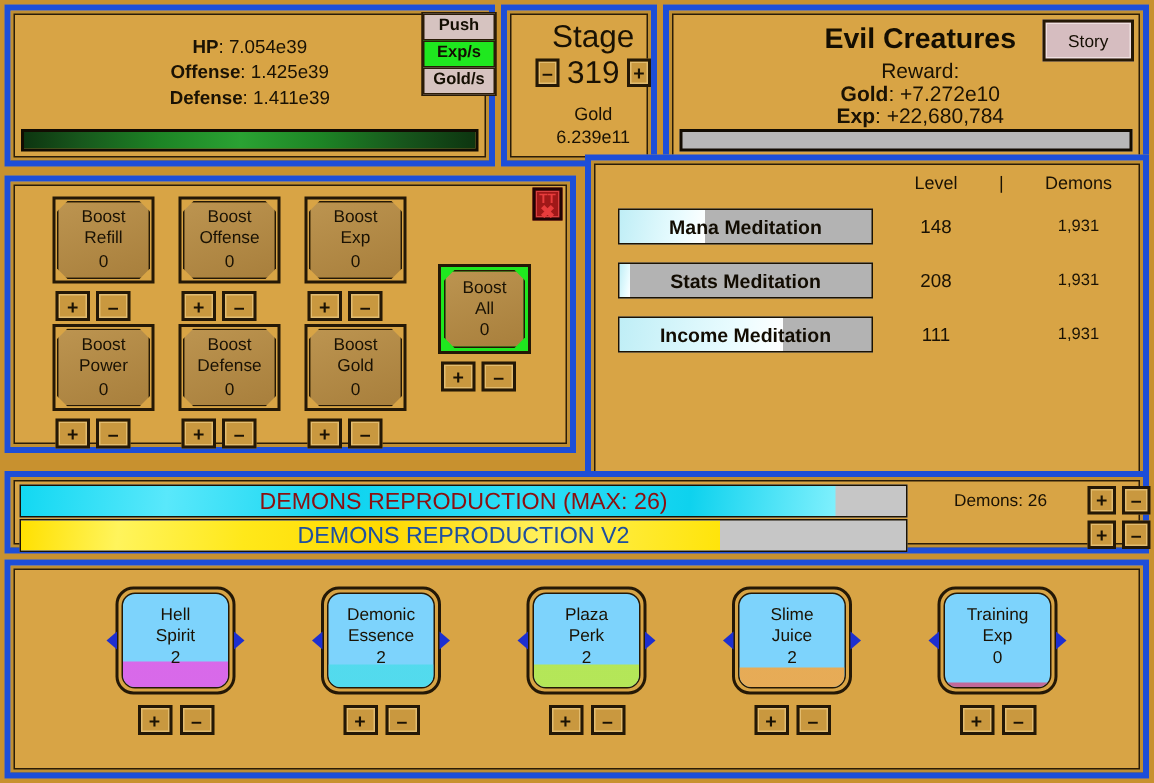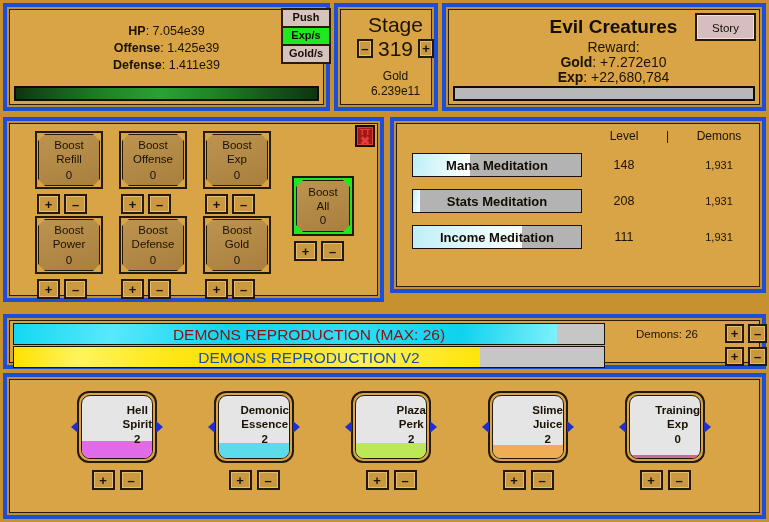--- a/index.html
+++ b/index.html
@@ -277,22 +277,22 @@
     font-weight: bold;
     line-height: 8px;
     text-align: center;
     padding-top: 1px;
     font-family: "Liberation Sans", sans-serif;
   }
   #close-btn .x { font-size: 12px; line-height: 11px; display:block; }
 
   
   #meditation-panel {
-    left: 390px; top: 117px;
-    width: 376px; height: 176px;
+    left: 390px; top: 103px;
+    width: 376px; height: 218px;
   }
   #med-head {
     position: absolute;
     top: 8px; left: 0; right: 0;
     display: flex;
     font-size: 12px;
     color: #1a1204;
   }
   #med-head .h-level { position: absolute; left: 200px; width: 60px; text-align: center; }
   #med-head .h-sep   { position: absolute; left: 272px; }
@@ -405,28 +405,27 @@
     border: 2px solid #241806;
     background: #d8a445;
     padding: 2px;
     border-radius: 12px;
   }
   .card-inner {
     position: relative;
     width: 100%; height: 100%;
     box-sizing: border-box;
     border: 1px solid #241806;
-    background: #e5e5e5;
+    background: #7dd3fc;
     border-radius: 9px;
     overflow: hidden;
     display: flex;
     flex-direction: column;
-    align-items: flex-end;
+    align-items: center;
     justify-content: center;
-    font-weight: bold;
   }
   .card-text {
     position: relative;
     z-index: 2;
     font-size: 11.5px;
     color: #1a1204;
     line-height: 14px;
     margin-top: -6px;
   }
   .card-text .v { margin-top: 1px; }

